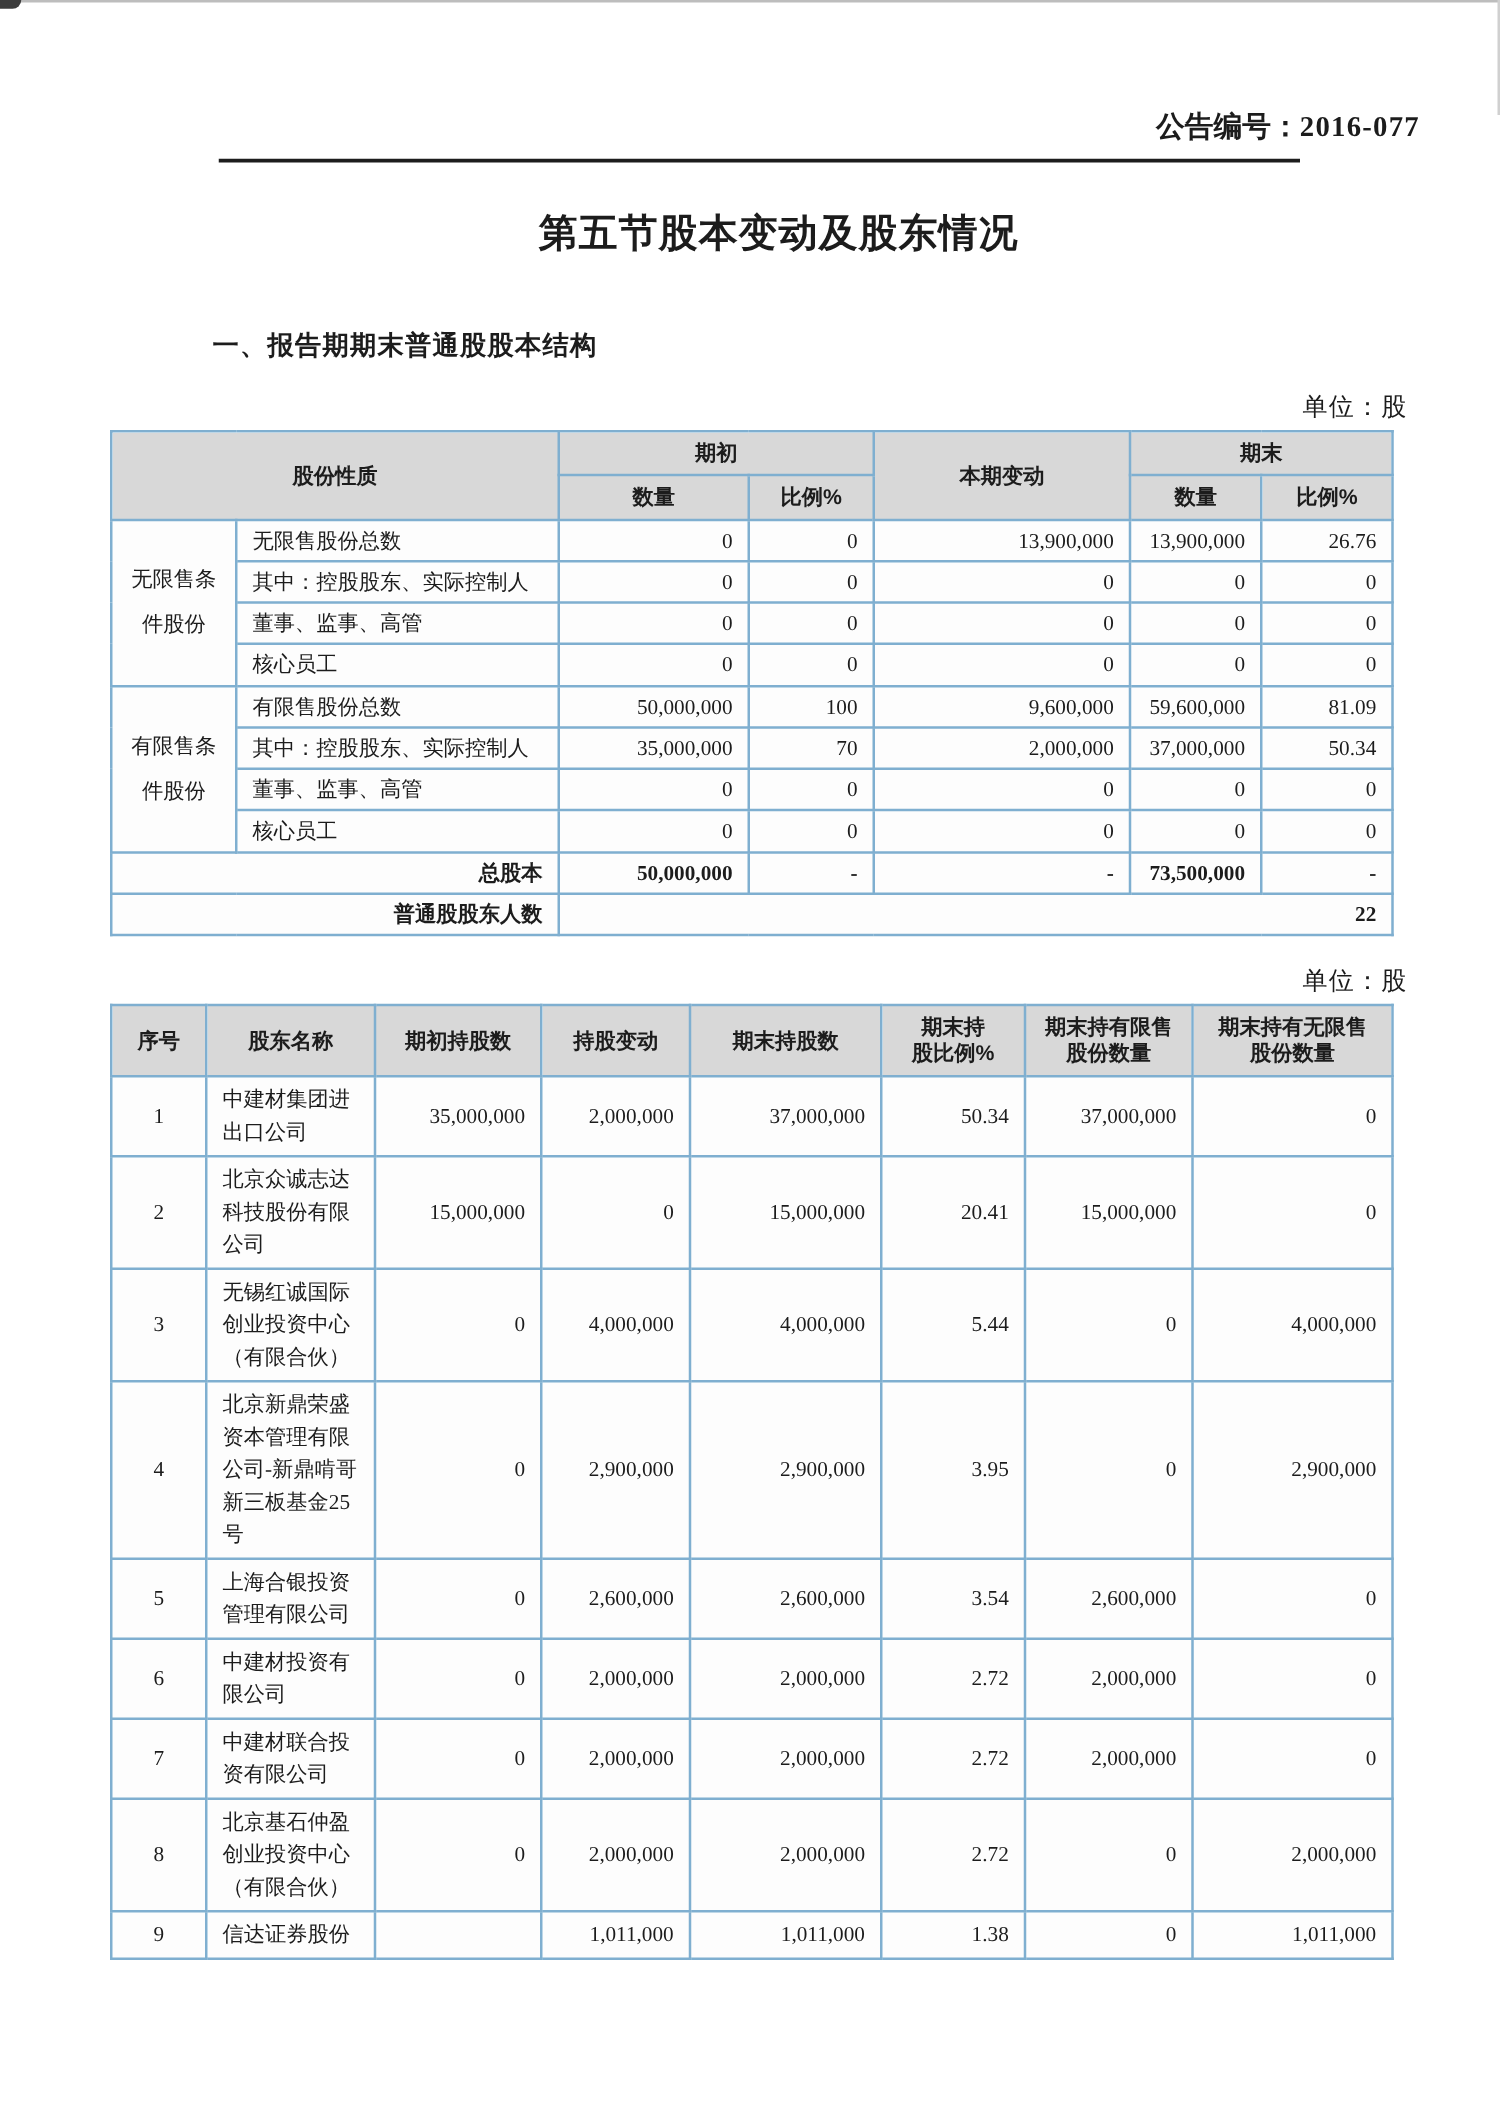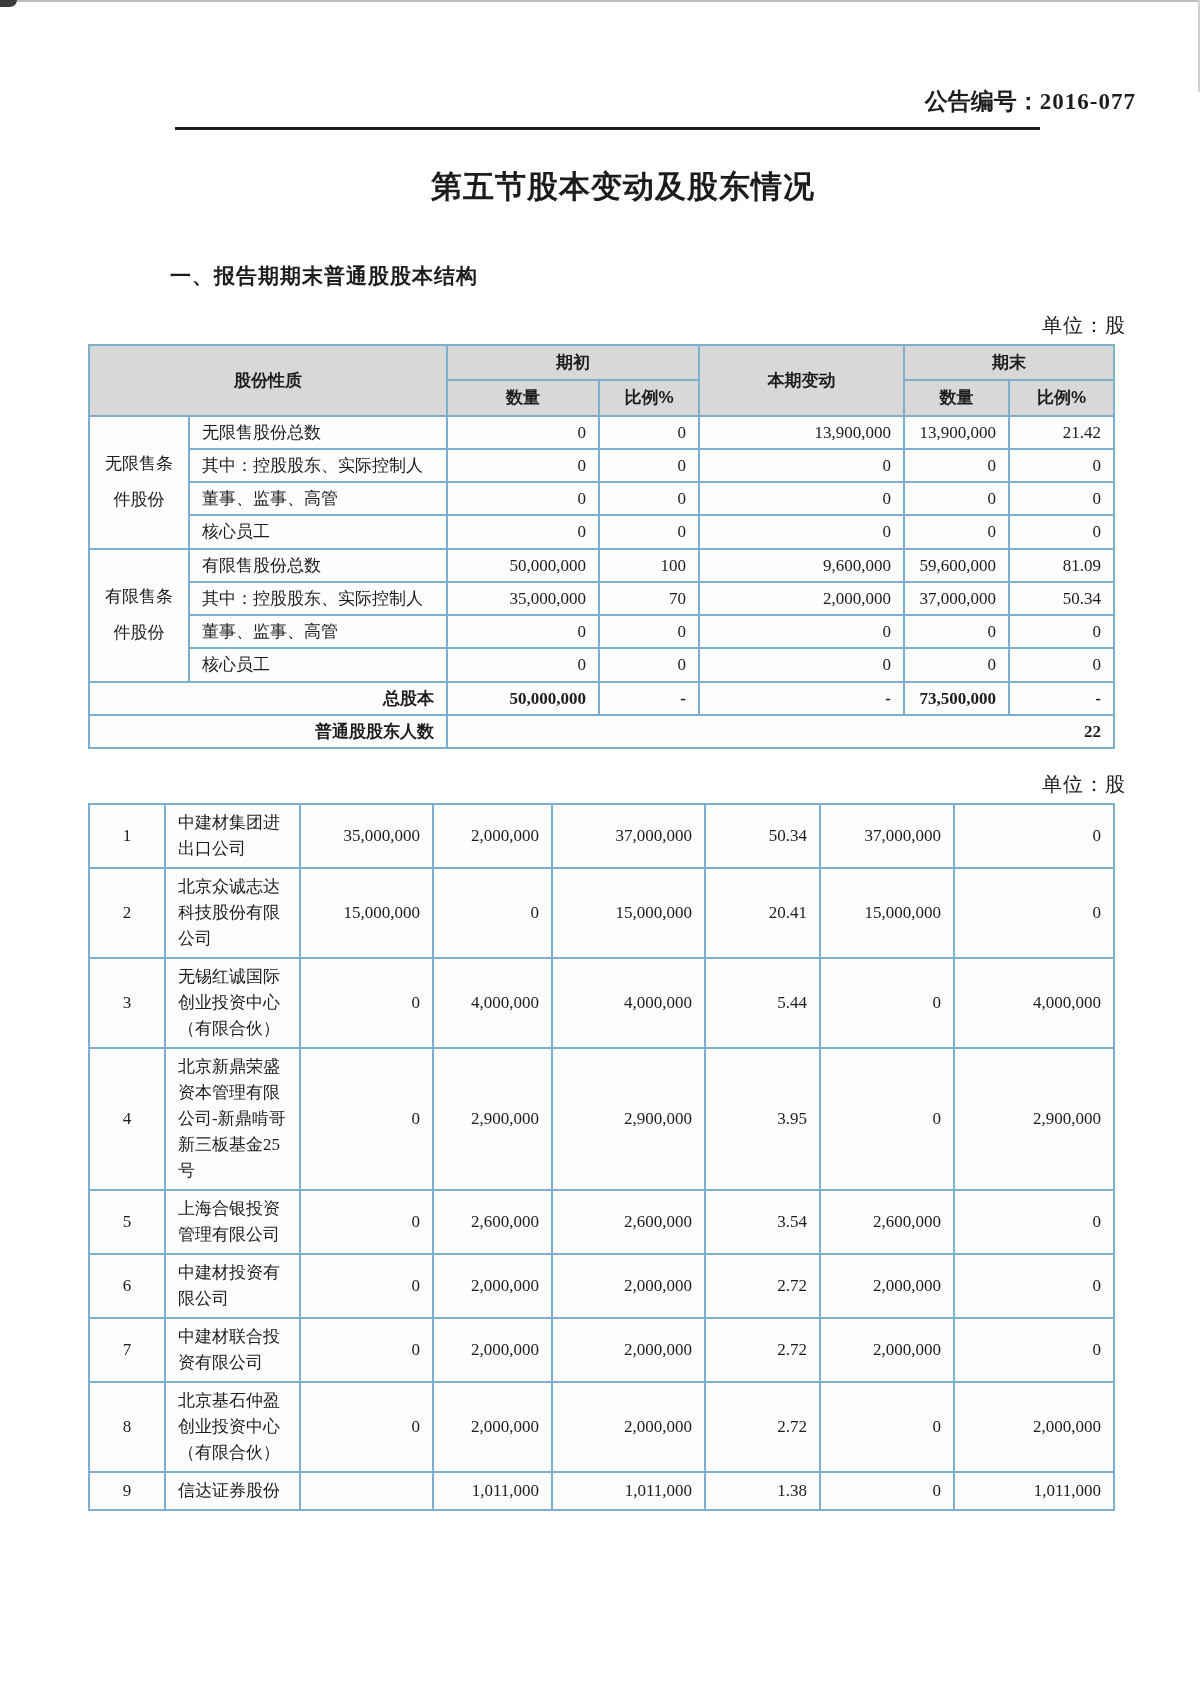--- a/index.html
+++ b/index.html
@@ -97,21 +97,21 @@
       <th>比例%</th>
     </tr>
 
     <tr>
       <td rowspan="4" class="group-cell">无限售条件股份</td>
       <td class="cell-label">无限售股份总数</td>
       <td class="cell-num">0</td>
       <td class="cell-num">0</td>
       <td class="cell-num">13,900,000</td>
       <td class="cell-num">13,900,000</td>
-      <td class="cell-num">21.42</td>
+      <td class="cell-num">26.76</td>
     </tr>
     <tr>
       <td class="cell-label">其中：控股股东、实际控制人</td>
       <td class="cell-num">0</td>
       <td class="cell-num">0</td>
       <td class="cell-num">0</td>
       <td class="cell-num">0</td>
       <td class="cell-num">0</td>
     </tr>
     <tr>
@@ -188,20 +188,33 @@
       <col style="width:76px">
         <col style="width:135px">
         <col style="width:133px">
         <col style="width:119px">
       <col style="width:153px">
         <col style="width:115px">
         <col style="width:134px">
         <col style="width:160px">
     </colgroup>
     <tbody>
+        <tr>
+      <th>序号</th>
+      <th>股东名称</th>
+      <th>期初持股数</th>
+      <th>持股变动</th>
+      <th>期末持股数</th>
+      <th>期末持
+股比例%</th>
+      <th>期末持有限售
+股份数量</th>
+      <th>期末持有无限售
+股份数量</th>
+    </tr>
 
     <tr>
       <td class="cell-center">1</td>
       <td class="name-cell">中建材集团进出口公司</td>
       <td class="cell-num">35,000,000</td>
       <td class="cell-num">2,000,000</td>
       <td class="cell-num">37,000,000</td>
       <td class="cell-num">50.34</td>
       <td class="cell-num">37,000,000</td>
       <td class="cell-num">0</td>

